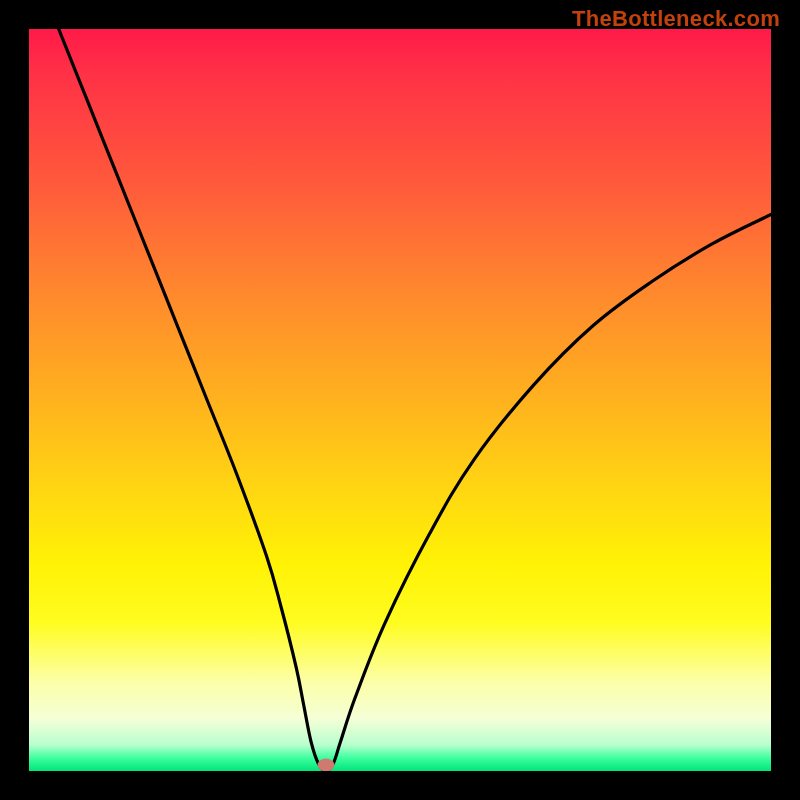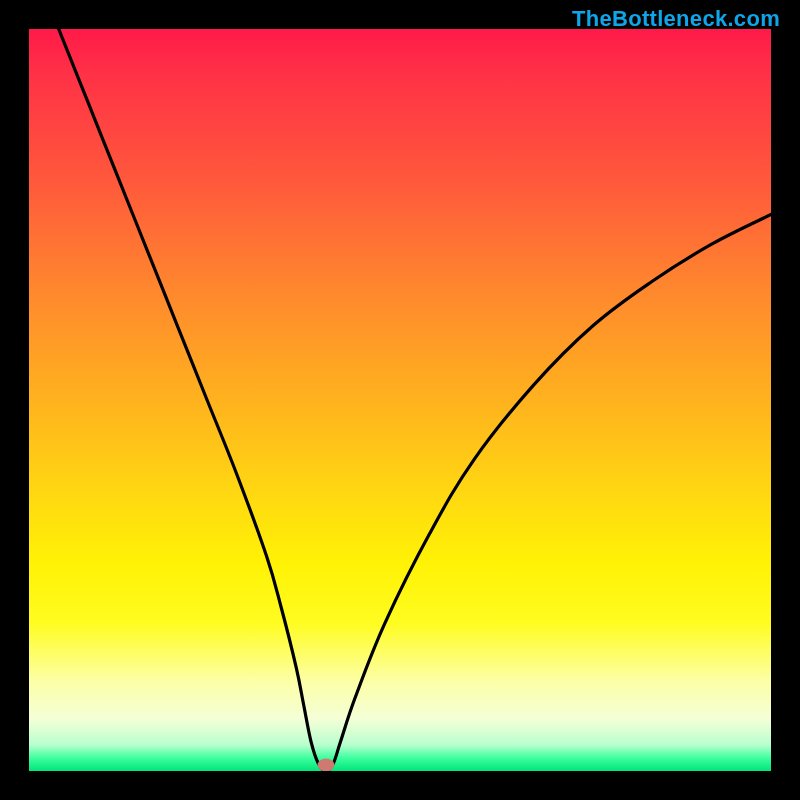--- a/index.html
+++ b/index.html
@@ -16,21 +16,21 @@
     height: 800px;
     background: #000;
   }
   .watermark {
     position: absolute;
     top: 6px;
     right: 20px;
     font-family: Arial, Helvetica, sans-serif;
     font-size: 22px;
     font-weight: 600;
-    color: #0ea5e9;
+    color: #c2410c;
     letter-spacing: 0.3px;
     z-index: 10;
     user-select: none;
   }
   .plot-frame {
     position: absolute;
     left: 29px;
     top: 29px;
     width: 742px;
     height: 742px;

